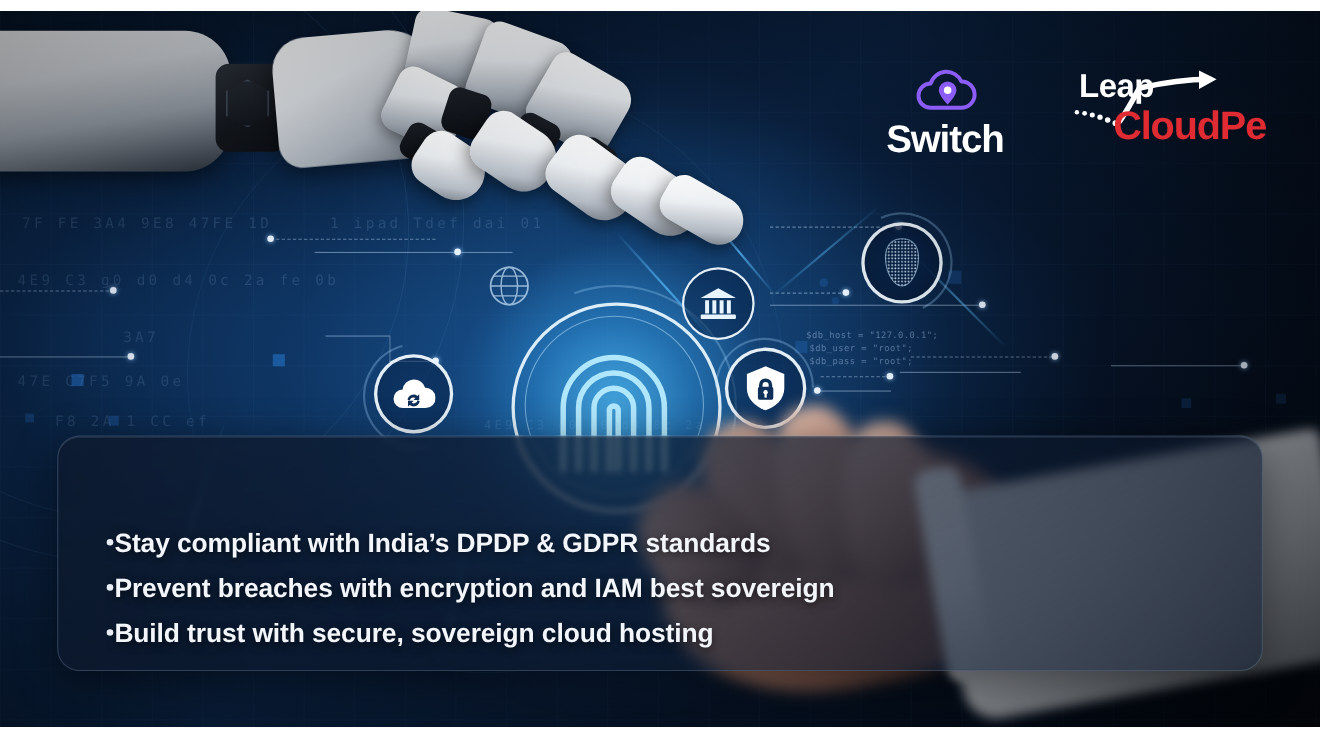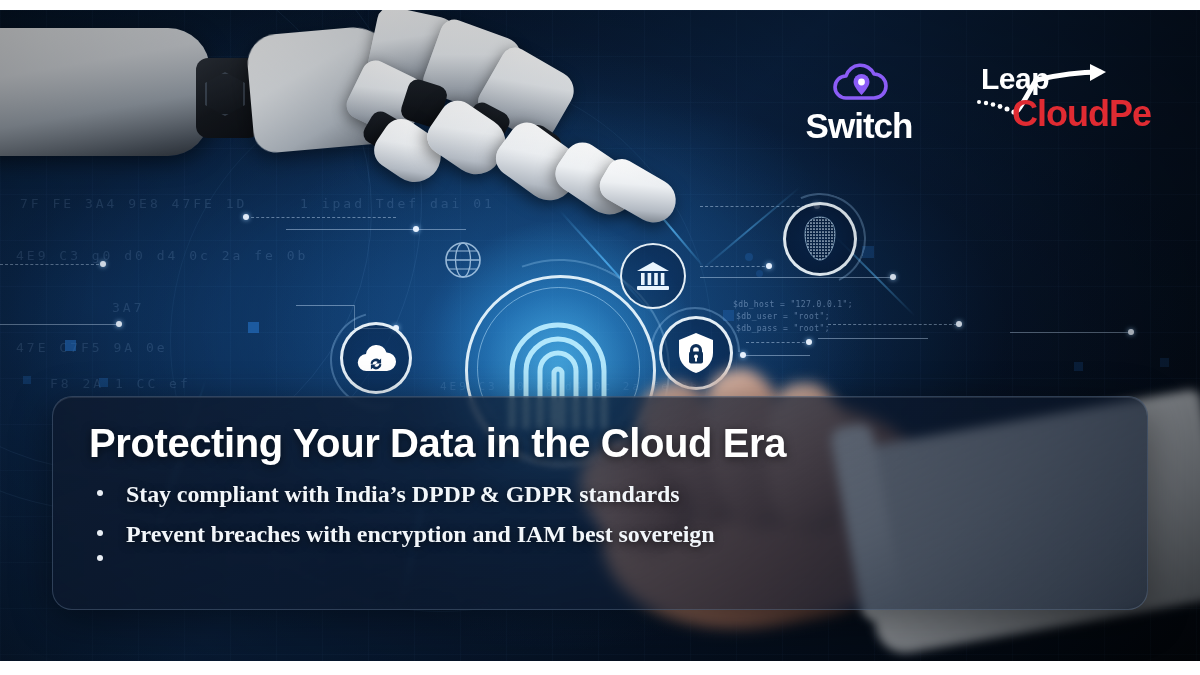--- a/index.html
+++ b/index.html
@@ -104,23 +104,23 @@
   
   .panel{position:absolute;left:52px;top:386px;width:1094px;height:212px;border-radius:20px;
      background:linear-gradient(160deg,rgba(14,26,46,.80) 0%,rgba(12,24,44,.68) 45%,rgba(16,30,52,.52) 100%);
      border:1px solid rgba(175,200,230,.22);
      box-shadow:0 10px 40px rgba(0,0,0,.45), inset 0 1px 0 rgba(255,255,255,.10);
      backdrop-filter:blur(3px);z-index:40;}
   .panel h1{margin:0;position:absolute;left:36px;top:24px;
      font-size:40px;font-weight:bold;color:#ffffff;letter-spacing:-.4px;
      text-shadow:0 2px 10px rgba(0,0,0,.55);white-space:nowrap;}
   .bullets{position:absolute;left:44px;top:84px;margin:0;padding:0;list-style:none;}
-  .bullets li{display:flex;align-items:baseline;gap:23px;margin:0 0 13px 0;
+  .bullets li{display:flex;align-items:baseline;gap:1px;margin:0 0 13px 0;
      font-size:24px;font-weight:bold;color:#f2f6fa;letter-spacing:-.1px;
-     text-shadow:0 2px 8px rgba(0,0,0,.6);white-space:nowrap;font-family:Liberation Serif, serif;}
+     text-shadow:0 2px 8px rgba(0,0,0,.6);white-space:nowrap;}
   .dot{width:6px;height:6px;border-radius:50%;background:#e9eef4;flex:0 0 auto;position:relative;top:-6px;}
 
   
   .logos{position:absolute;right:0;top:52px;z-index:50;display:flex;align-items:flex-start;gap:42px;padding-right:56px;}
   .cloudpe{position:relative;width:130px;text-align:center;}
   .cloudpe .cp-mark{width:62px;height:40px;margin:0 auto 2px;}
   .cloudpe .cp-word{font-size:35px;font-weight:bold;color:#ffffff;letter-spacing:-1px;line-height:1;}
   .leapsw{position:relative;width:178px;height:74px;}
   .leapsw .ls-leap{position:absolute;left:15px;top:0px;font-size:30px;font-weight:bold;color:#ffffff;letter-spacing:-.5px;}
   .leapsw .ls-switch{position:absolute;left:46px;top:31px;font-size:36px;font-weight:bold;color:#e02b32;letter-spacing:-1px;}
@@ -302,32 +302,32 @@
       <div class="skin fing" style="left:148px;top:28px;width:86px;height:162px;transform:rotate(-14deg);"></div>
       <div class="skin fing" style="left:206px;top:44px;width:82px;height:150px;transform:rotate(-4deg);"></div>
       <div class="skin fing" style="left:30px;top:96px;width:92px;height:120px;transform:rotate(-44deg);"></div>
       <div class="sleeve"></div>
       <div class="cuff"></div>
     </div>
 
     <div class="vignette"></div>
 
     <div class="panel">
-      <h1>Protecting Your Data in the Cloud Era</h1>
       <ul class="bullets">
         <li>
             <span class="dot"></span>
             <span>Stay compliant with India’s DPDP &amp; GDPR standards</span>
           </li>
         <li>
             <span class="dot"></span>
             <span>Prevent breaches with encryption and IAM best sovereign</span>
           </li>
         <li>
             <span class="dot"></span>
+            <span>Build trust with secure, sovereign cloud hosting</span>
           </li>
       </ul>
     </div>
 
     <div class="logos">
 
       <div class="cloudpe">
         <svg class="cp-mark" viewBox="0 0 62 40">
           <path d="M18 36 A11 11 0 0 1 18 14 A15 15 0 0 1 46 12 A12 12 0 0 1 46 36 Z" fill="none" stroke="#8b5cf6" stroke-width="3.6" stroke-linejoin="round"></path>
           <path d="M33.5 12 A8 8 0 0 1 41.5 20 C41.5 25 33.5 33 33.5 33 C33.5 33 25.5 25 25.5 20 A8 8 0 0 1 33.5 12 Z" fill="#8b5cf6"></path>

